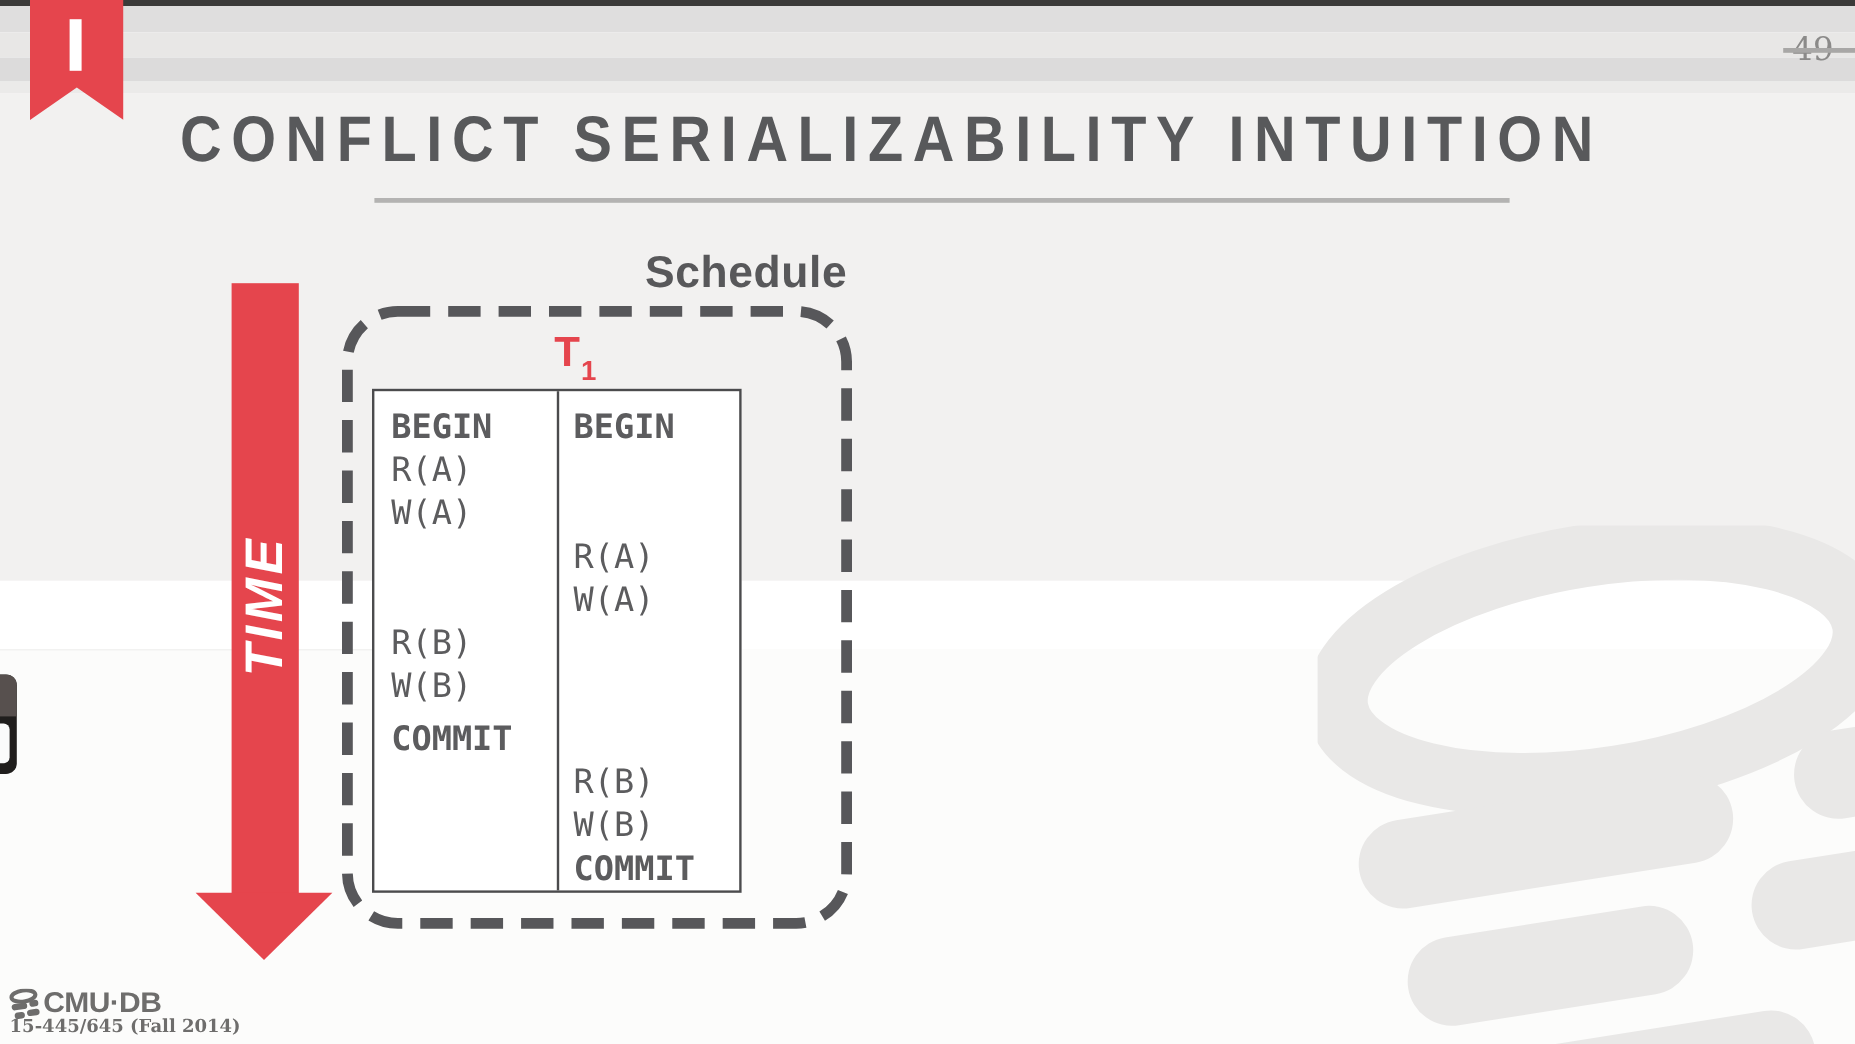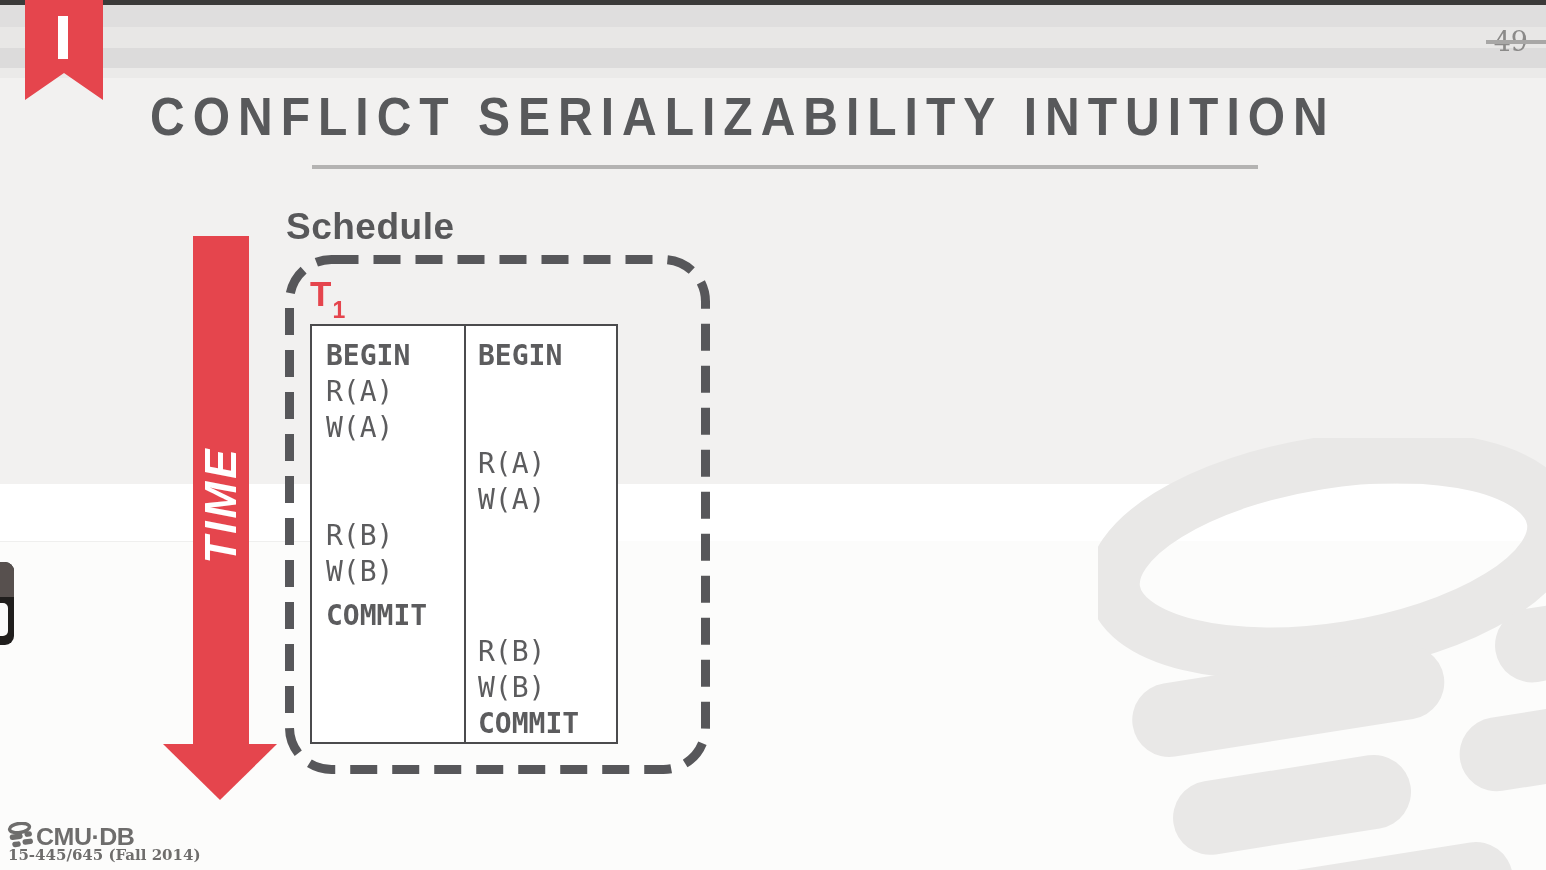--- a/index.html
+++ b/index.html
@@ -31,28 +31,28 @@
   .ribbon-i { position:absolute; left:33px; top:16px; width:10px; height:43px; background:#fff;
               font-size:0; }
 
   
   .title { position:absolute; left:150px; top:86px; font-weight:bold; font-size:48px;
            letter-spacing:8px; color:#58595b; white-space:nowrap;
            transform:scaleY(1.12); transform-origin:left top; }
   .title-rule { position:absolute; left:312px; top:165px; width:946px; height:4px; background:#b4b3b2; }
 
   
-  .sched-heading { position:absolute; left:286px; top:206px; width:420px; text-align:left;
+  .sched-heading { position:absolute; left:286px; top:206px; width:420px; text-align:right;
                    font-weight:bold; font-size:37px; color:#58585a; letter-spacing:0.5px; }
 
   
   .dash-svg { position:absolute; left:280px; top:250px; }
 
   
-  .txn-label { position:absolute; top:274px; width:186px; text-align:left;
+  .txn-label { position:absolute; top:274px; width:186px; text-align:right;
                font-weight:bold; font-size:35px; color:var(--accent); }
   .txn-label sub { font-size:23px; position:relative; top:4px; left:1px; }
   .txn-1 { left:310px; }
   .txn-2 { left:496px; }
 
   
   .sched-table { position:absolute; left:310px; top:324px; width:308px; height:420px;
                  background:#fff; border:2px solid #4b4b4d; }
   .sched-divider { position:absolute; left:50%; top:0; width:2px; height:100%; background:#4b4b4d; }
   .sched-rows { position:absolute; left:0; top:12px; width:100%; }
@@ -71,21 +71,21 @@
   .watermark { position:absolute; left:1098px; top:438px; }
 
   
   .edge-widget { position:absolute; left:0; top:562px; width:14px; height:83px;
                  border-radius:0 9px 9px 0; overflow:hidden; background:#201e1d; }
   .edge-widget-top { position:absolute; left:0; top:0; width:100%; height:35px; background:#57504e; }
   .edge-widget-screen { position:absolute; left:-4px; top:41px; width:12px; height:33px;
                         background:#fbfbfb; border-radius:0 5px 5px 0; }
 
   
-  .footer-logo { position:absolute; left:7px; top:822px; display:flex; align-items:flex-start; }
+  .footer-logo { position:absolute; left:7px; top:822px; display:flex; align-items:center; }
   .footer-logo-text { font-weight:bold; font-size:25px; color:#6e6d6c; letter-spacing:-0.5px;
                       margin-left:2px; transform:scaleY(0.95); }
   .footer-course { position:absolute; left:8px; top:846px; font-family:"DejaVu Serif", serif;
                    font-weight:bold; font-size:15px; color:#6e6d6c; }
 </style>
 </head>
 <body>
 
 <div id="stage">
 

